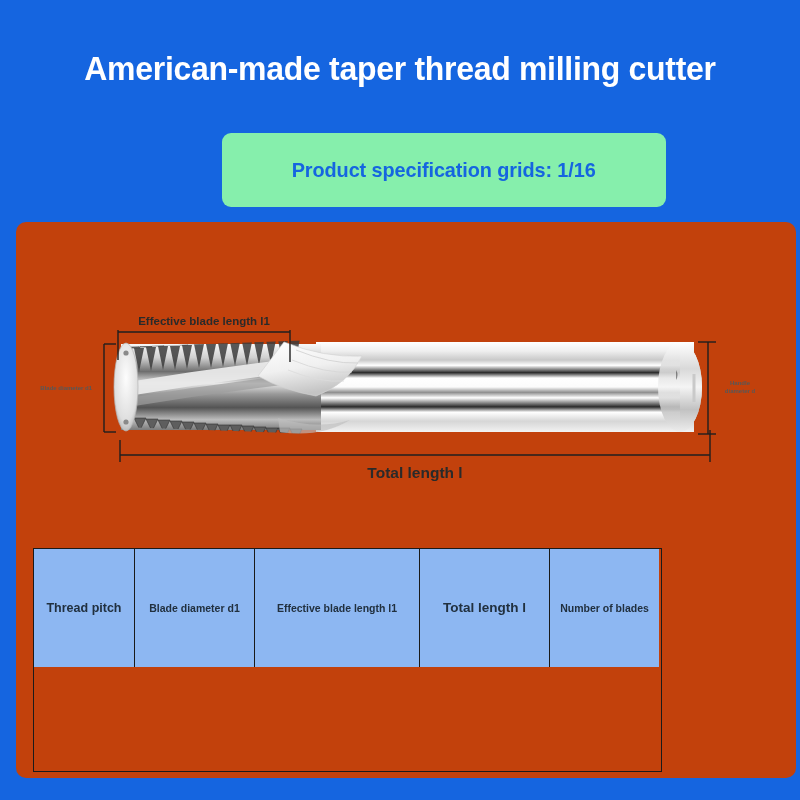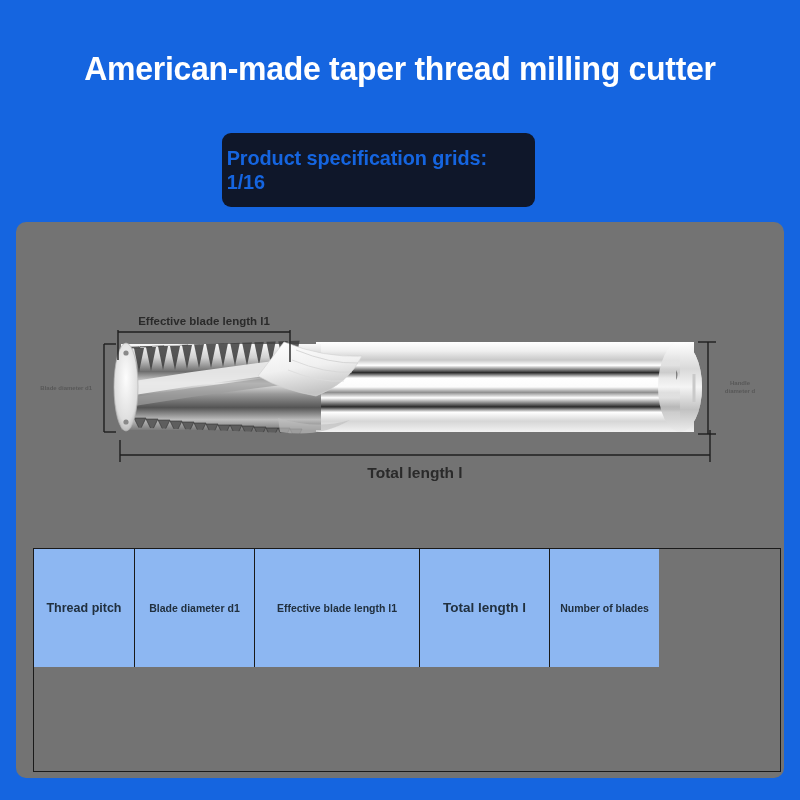--- a/index.html
+++ b/index.html
@@ -35,23 +35,23 @@
     letter-spacing: -0.3px;
     font-family: "Liberation Sans Narrow", "Liberation Sans", sans-serif;
     transform: scaleX(0.94);
     transform-origin: center top;
   }
 
   .spec-badge {
     position: absolute;
     left: 222px;
     top: 133px;
-    width: 313px;
+    width: 444px;
     height: 74px;
-    background: #0f172a;
+    background: #86efac;
     border-radius: 9px;
     display: flex;
     align-items: center;
     justify-content: center;
     box-sizing: border-box;
   }
   .spec-badge-label {
     color: #1565E0;
     font-size: 20.5px;
     font-weight: 700;
@@ -60,22 +60,23 @@
     transform: scaleX(0.97);
   }
 
   
   .content-panel {
     position: absolute;
     left: 16px;
     top: 222px;
     width: 768px;
     height: 556px;
-    background: #737373;
+    background: #c2410c;
     border-radius: 10px 10px 10px 10px;
+    padding-left: 12px;
   }
 
   
   .diagram {
     position: absolute;
     left: 0px;
     top: 0px;
     width: 768px;
     height: 310px;
   }
@@ -98,21 +99,21 @@
     font-size: 6px;
     font-weight: 700;
     fill: #585858;
   }
 
   
   .spec-table {
     position: absolute;
     left: 17px;
     top: 326px;
-    width: 748px;
+    width: 629px;
     height: 224px;
     border: 1.5px solid #1a1a1a;
     box-sizing: border-box;
     display: flex;
     flex-direction: column;
   }
   .table-row {
     display: flex;
     width: 100%;
   }

